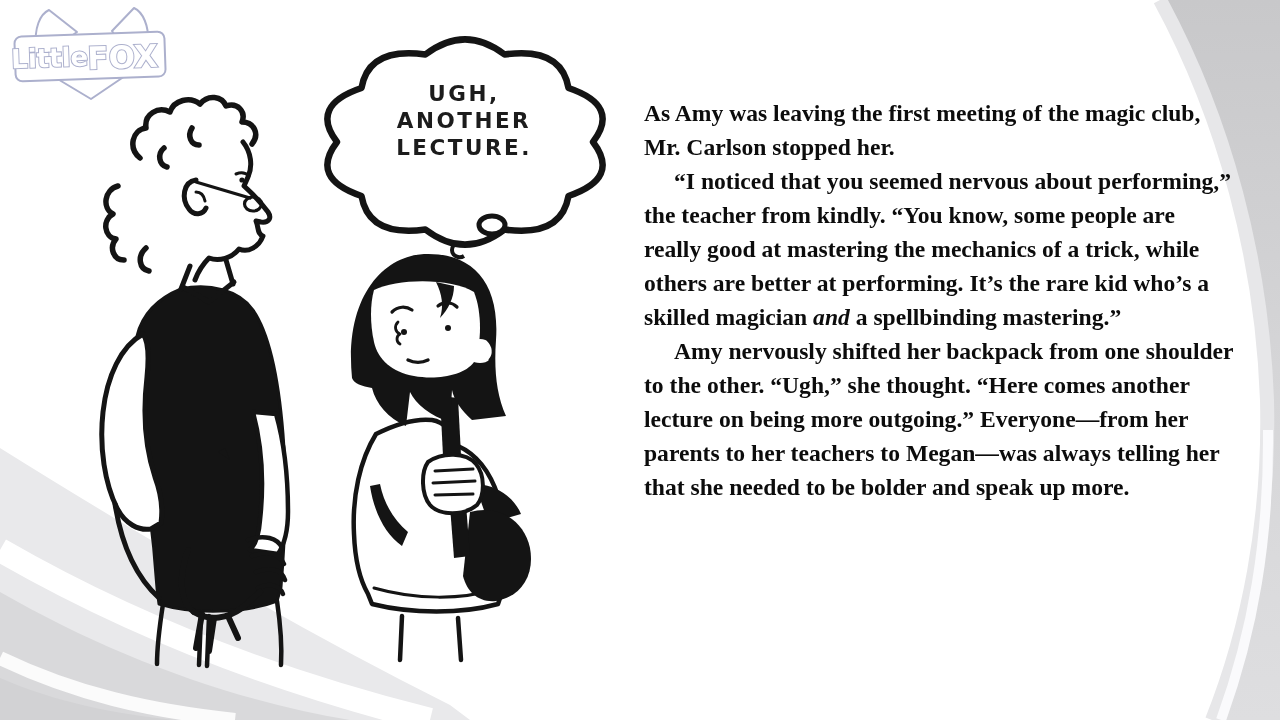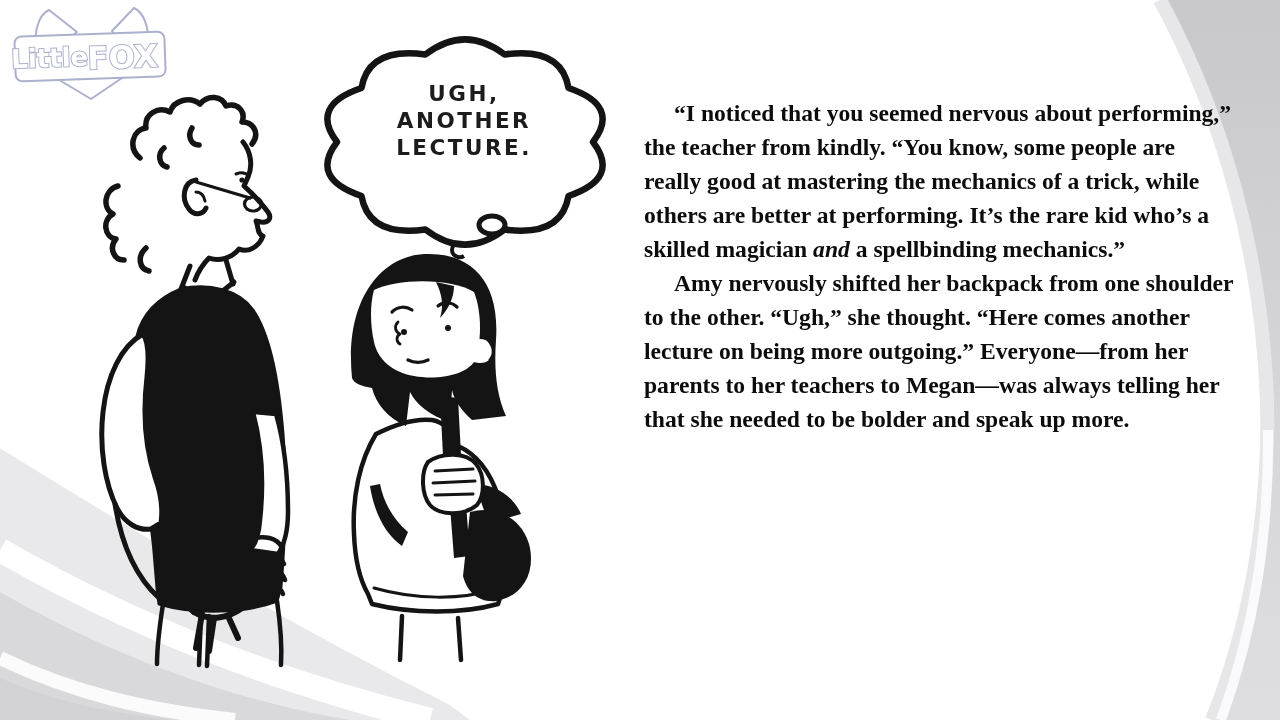--- a/index.html
+++ b/index.html
@@ -206,17 +206,18 @@
       <path d="M68,112 C74,115 82,115 88,112" fill="none" stroke="#141414" stroke-width="3.4"></path>
 
       <g fill="none" stroke="#141414" stroke-width="4.5">
         <path d="M62,368 L60,412"></path>
         <path d="M118,370 L121,412"></path>
       </g>
     </g>
   </svg>
 
   <div class="story">
-    <p class="ind"><span>“I noticed that you seemed nervous about performing,” the teacher from kindly. “You know, some people are really good at mastering the mechanics of a trick, while others are better at performing. It’s the rare kid who’s a skilled magician </span><em>and</em><span> a spellbinding mechanics.”</span></p>
+    <p>As Amy was leaving the first meeting of the magic club, Mr. Carlson stopped her.</p>
+    <p class="ind"><span>“I noticed that you seemed nervous about performing,” the teacher from kindly. “You know, some people are really good at mastering the mechanics of a trick, while others are better at performing. It’s the rare kid who’s a skilled magician </span><em>and</em><span> a spellbinding mastering.”</span></p>
     <p class="ind">Amy nervously shifted her backpack from one shoulder to the other. “Ugh,” she thought. “Here comes another lecture on being more outgoing.” Everyone—from her parents to her teachers to Megan—was always telling her that she needed to be bolder and speak up more.</p>
   </div>
 
 </div>
 
 </body></html>

